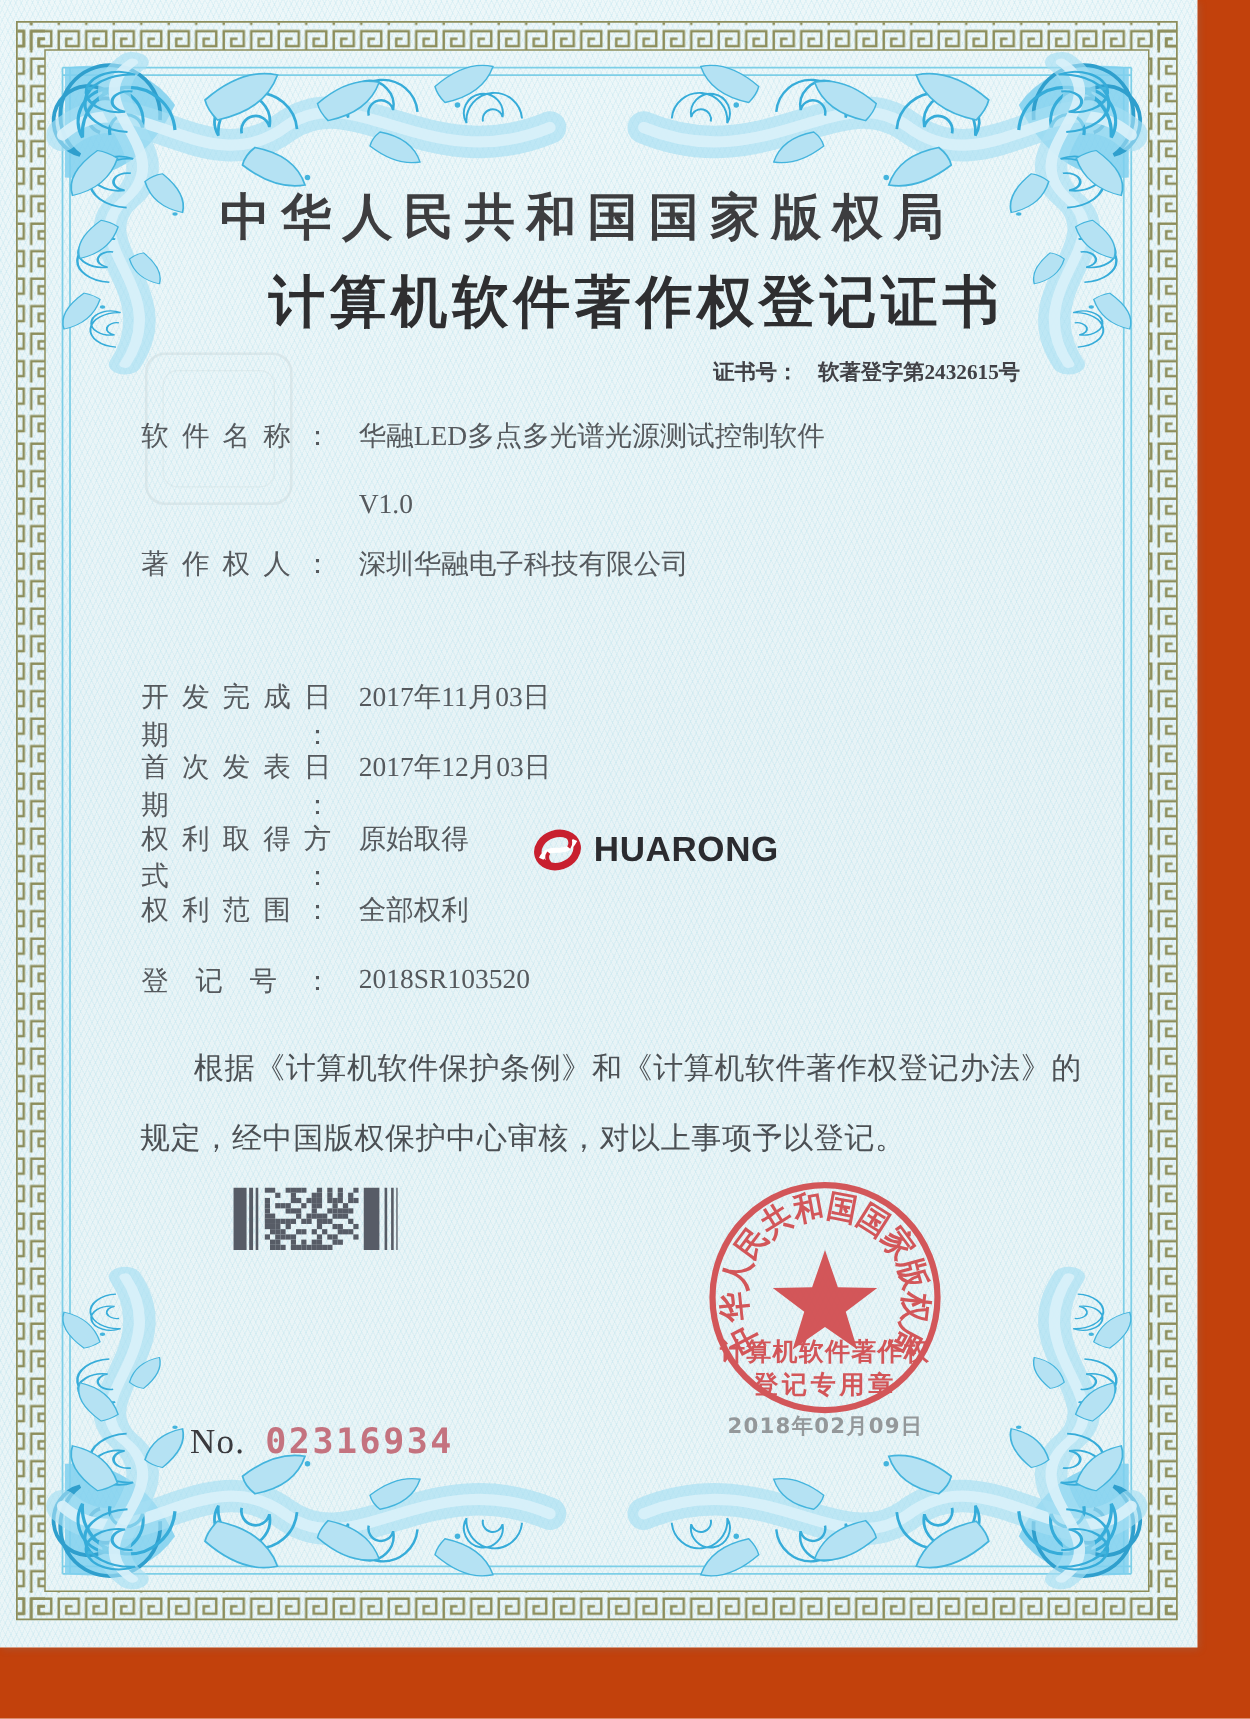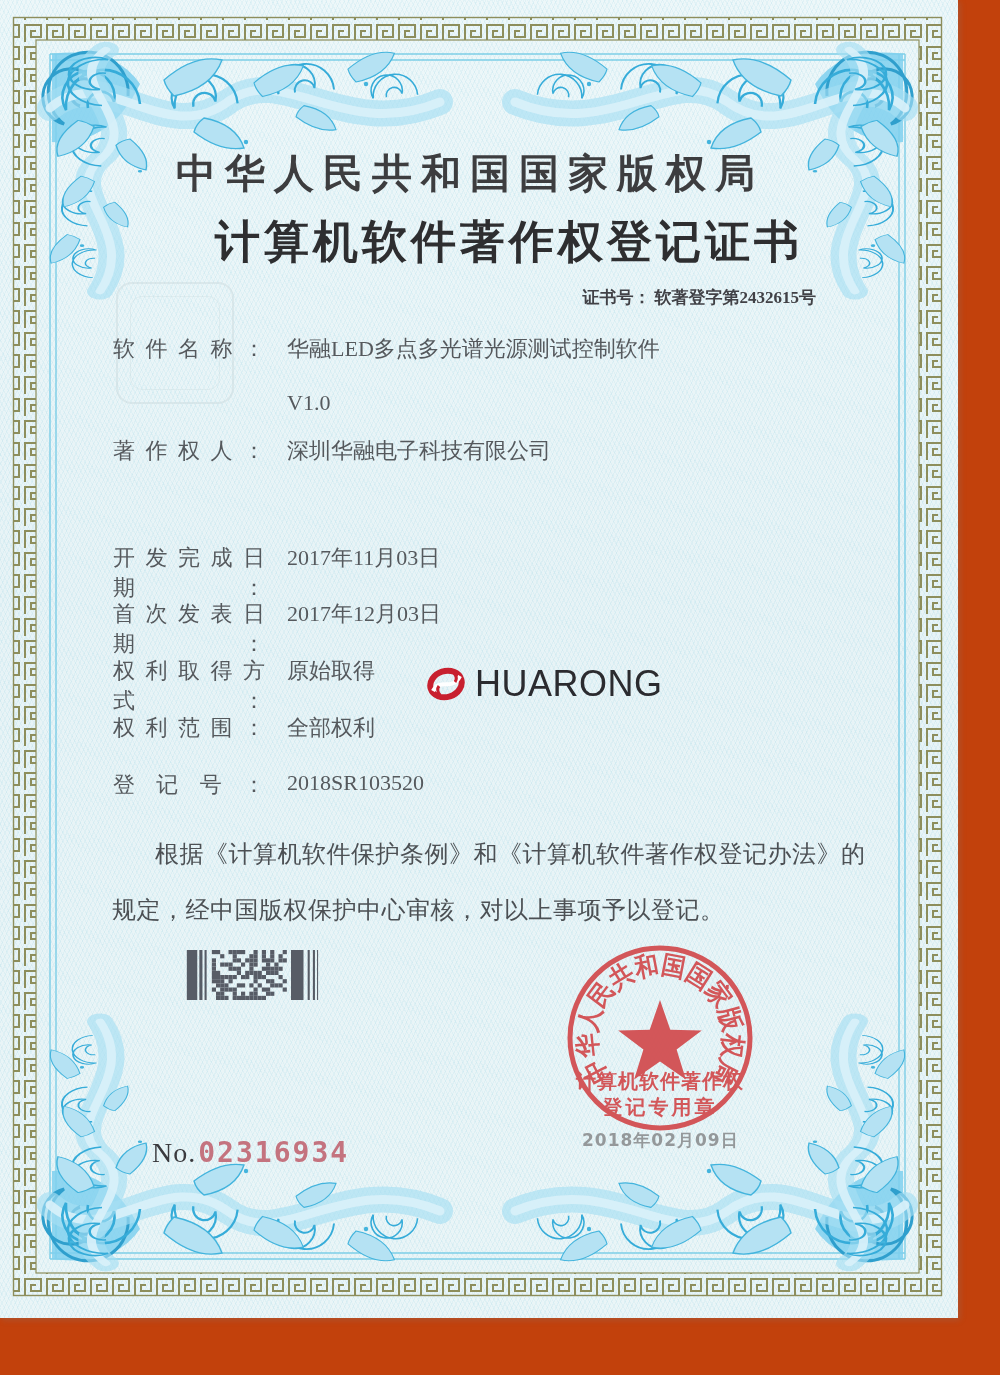--- a/index.html
+++ b/index.html
@@ -13,37 +13,37 @@
     box-shadow:2px 2px 6px rgba(120,140,150,0.25);}
   .frame-svg{position:absolute;left:0;top:0;}
   .watermark{position:absolute;left:116px;top:282px;width:114px;height:118px;
     border:2px solid rgba(205,220,224,0.55);border-radius:16px;}
   .watermark::after{content:"";position:absolute;inset:12px;border:1.5px solid rgba(205,220,224,0.38);border-radius:12px;}
   .authority{position:absolute;left:0;top:146px;width:940px;text-align:center;
     font-size:40px;font-weight:700;letter-spacing:9px;color:#3d3d3f;}
   .cert-title{position:absolute;left:0;top:212px;width:940px;text-align:center;
     font-size:45px;font-weight:700;letter-spacing:4px;color:#2e2e30;margin-left:39px;}
   .certno{position:absolute;top:286px;right:142px;font-size:17px;color:#414146;font-weight:600;}
-  .certno .lbl{margin-right:4px;}
+  .certno .lbl{margin-right:16px;}
   .field{position:absolute;left:113px;font-size:22px;color:#565a5e;display:flex;align-items:flex-start;}
   .field .flabel{display:inline-block;width:152px;text-align:justify;text-align-last:justify;
     -moz-text-align-last:justify;color:#55595d;}
   .field .fvalue{margin-left:22px;color:#55595d;}
   .fvalue .v2{margin-top:26px;}
   .stmt{position:absolute;font-size:24px;letter-spacing:0.5px;color:#4c5054;}
   .stmt1{left:155px;top:838px;}
   .stmt2{left:112px;top:894px;}
   .barcode{position:absolute;left:185px;top:950px;width:137px;height:50px;}
   .logo{position:absolute;left:427px;top:663px;display:flex;align-items:center;gap:8px;}
-  .logo-text{font-family:"Liberation Sans","DejaVu Sans",sans-serif;font-size:36px;font-weight:400;
+  .logo-text{font-family:"Liberation Sans","DejaVu Sans",sans-serif;font-size:28px;font-weight:700;
     color:#2b2b2f;letter-spacing:0.5px;}
   .issue-date{position:absolute;left:582px;top:1129px;font-family:"DejaVu Sans",sans-serif;
     font-size:17px;font-weight:600;color:#94989a;letter-spacing:1px;z-index:4;}
   .seal{position:absolute;left:544px;top:924px;z-index:5;opacity:0.93;}
-  .serial{position:absolute;left:152px;top:1136px;display:flex;align-items:baseline;gap:2px;}
+  .serial{position:absolute;left:152px;top:1136px;display:flex;align-items:baseline;gap:16px;}
   .serial .no-lbl{font-size:28px;color:#3a3a3e;letter-spacing:1px;}
   .serial .no-val{font-family:"DejaVu Sans Mono","Liberation Mono",monospace;font-size:28px;
     font-weight:700;color:#c4737f;letter-spacing:2px;}
 </style>
 </head>
 <body>
 
 <div class="scan">
   <div class="paper">
 

